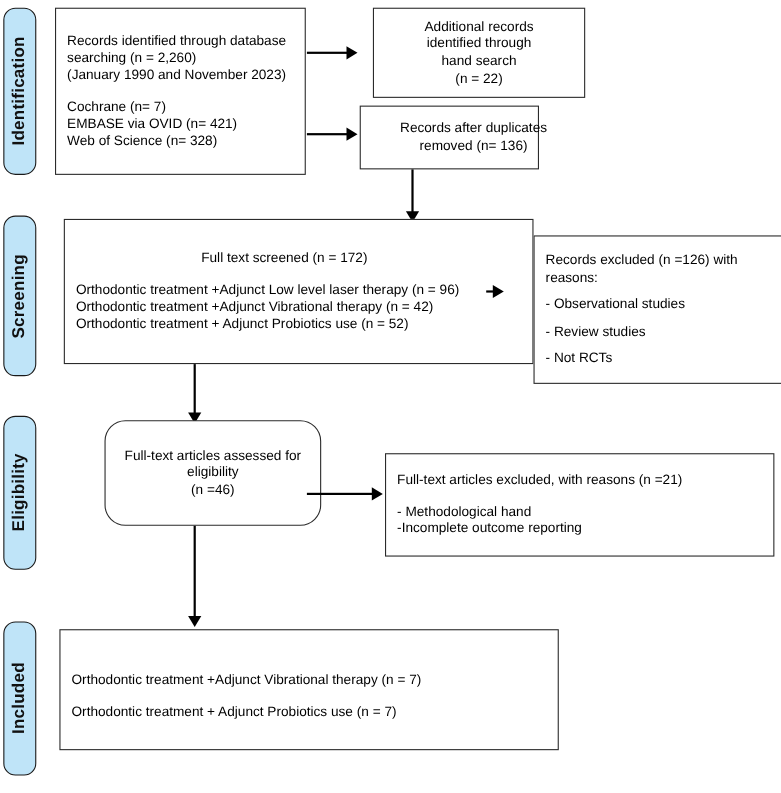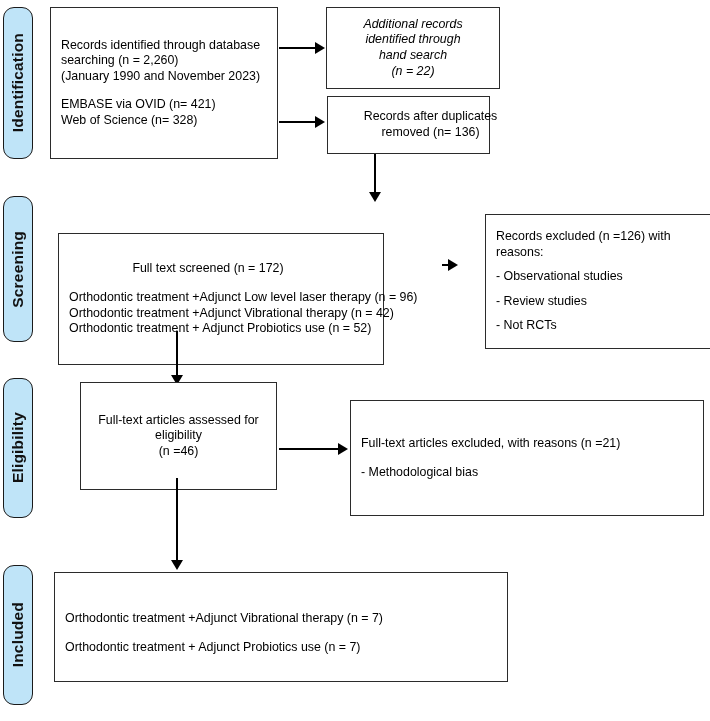--- a/index.html
+++ b/index.html
@@ -107,46 +107,47 @@
 
   <div class="stage-pill" style="left:3px; top:565px; width:30px; height:140px;">
     <span class="stage-label">Included</span>
   </div>
 
   <div class="box pad-l" style="left:50px; top:7px; width:228px; height:152px;">
     <div class="line">Records identified through database</div>
     <div class="line">searching (n = 2,260)</div>
     <div class="line">(January 1990 and November 2023)</div>
     <div class="gap-md"></div>
+    <div class="line">Cochrane (n= 7)</div>
     <div class="line">EMBASE via OVID (n= 421)</div>
     <div class="line">Web of Science (n= 328)</div>
   </div>
 
-  <div class="box center" style="left:326px; top:7px; width:174px; height:82px;font-style:italic;">
+  <div class="box center" style="left:339px; top:7px; width:193px; height:82px;">
     <div class="line">Additional records</div>
     <div class="line">identified through</div>
     <div class="line">hand search</div>
     <div class="line">(n = 22)</div>
   </div>
 
   <div class="box center" style="left:327px; top:96px; width:163px; height:58px;padding-left:44px;">
     <div class="line">Records after duplicates</div>
     <div class="line">removed (n= 136)</div>
   </div>
 
   <div class="conn h" style="left:279px; top:47px; width:38px;"></div>
   <div class="arrowhead right" style="left:315px; top:42px;"></div>
 
   <div class="conn h" style="left:279px; top:121px; width:38px;"></div>
   <div class="arrowhead right" style="left:315px; top:116px;"></div>
 
   <div class="conn v" style="left:374px; top:154px; width:2px; height:44px;"></div>
   <div class="arrowhead down" style="left:369px; top:192px;"></div>
 
-  <div class="box pad-l" style="left:58px; top:199px; width:326px; height:132px;margin-top:34px;">
+  <div class="box pad-l" style="left:58px; top:199px; width:427px; height:132px;">
     <div class="line" style="text-align:center; padding-right:12px;">Full text screened (n = 172)</div>
     <div class="gap-md"></div>
     <div class="line">Orthodontic treatment +Adjunct Low level laser therapy (n = 96)</div>
     <div class="line">Orthodontic treatment +Adjunct Vibrational therapy (n = 42)</div>
     <div class="line">Orthodontic treatment + Adjunct Probiotics use (n = 52)</div>
   </div>
 
   <div class="box pad-l" style="left:459px; top:214px; width:245px; height:135px;margin-left:26px;">
     <div class="line">Records excluded (n =126) with</div>
     <div class="line">reasons:</div>
@@ -157,30 +158,31 @@
     <div class="gap-sm"></div>
     <div class="line">- Not RCTs</div>
   </div>
 
   <div class="conn h" style="left:442px; top:264px; width:8px;"></div>
   <div class="arrowhead right" style="left:448px; top:259px;"></div>
 
   <div class="conn v" style="left:176px; top:331px; width:2px; height:50px;"></div>
   <div class="arrowhead down" style="left:171px; top:375px;"></div>
 
-  <div class="box center" style="left:80px; top:382px; width:197px; height:108px;">
+  <div class="box center" style="left:95px; top:382px; width:197px; height:96px;border-radius:19px;">
     <div class="line">Full-text articles assessed for</div>
     <div class="line">eligibility</div>
     <div class="line">(n =46)</div>
   </div>
 
-  <div class="box pad-l" style="left:350px; top:400px; width:354px; height:116px;">
+  <div class="box pad-l" style="left:350px; top:412px; width:354px; height:94px;">
     <div class="line">Full-text articles excluded, with reasons (n =21)</div>
     <div class="gap-md"></div>
-    <div class="line">- Methodological bias</div>
+    <div class="line">- Methodological hand</div>
+    <div class="line">-Incomplete outcome reporting</div>
   </div>
 
   <div class="conn h" style="left:279px; top:448px; width:62px;"></div>
   <div class="arrowhead right" style="left:338px; top:443px;"></div>
 
   <div class="conn v" style="left:176px; top:478px; width:2px; height:88px;"></div>
   <div class="arrowhead down" style="left:171px; top:560px;"></div>
 
   <div class="box pad-l" style="left:54px; top:572px; width:454px; height:110px;">
     <div class="gap-md"></div>

